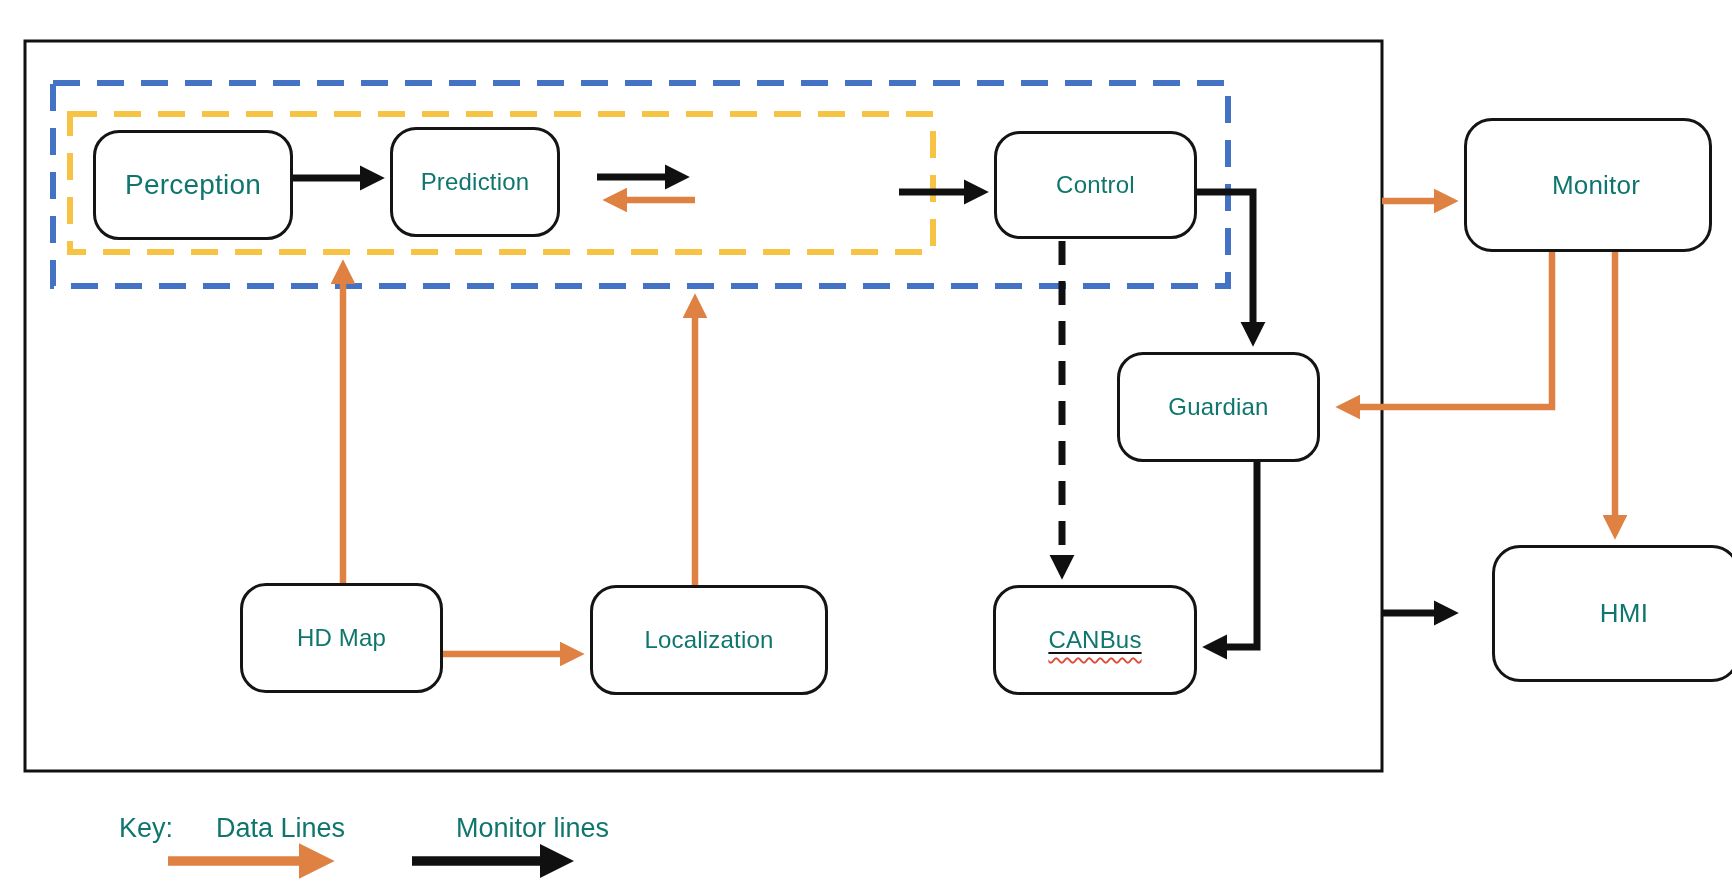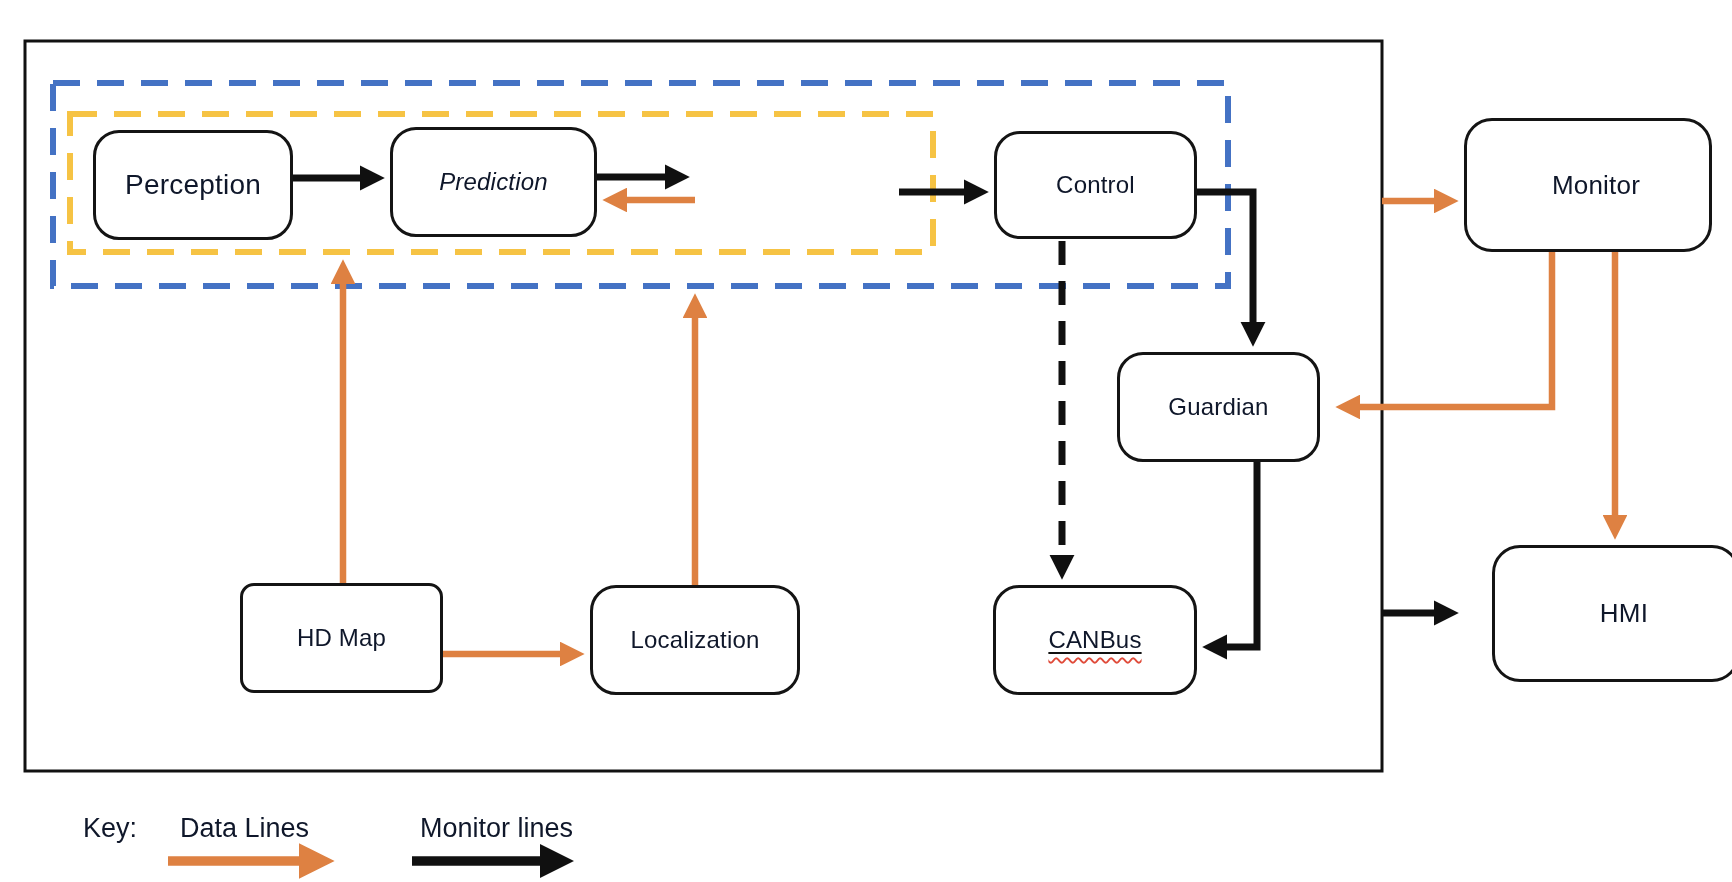--- a/index.html
+++ b/index.html
@@ -1,18 +1,18 @@
 <!DOCTYPE html>
 <html style="--c-data: #DE8142; --c-control: #101010; --c-frame-blue: #4472C4; --c-frame-yellow: #F6C344; --c-spellcheck-red: #E04B3A;"><head>
 <meta charset="utf-8">
 <style>
   html,body{margin:0;padding:0;background:#ffffff;}
   .canvas{
     position:relative;width:1732px;height:882px;background:#ffffff;overflow:hidden;
-    font-family:"Liberation Sans", sans-serif;color:#0f172a;
+    font-family:"Liberation Sans", sans-serif;color:#0f766e;
   }
   .canvas svg.wires{position:absolute;left:0;top:0;width:1732px;height:882px;}
   
   .frame-outer{fill:none;stroke:#111111;stroke-width:3;}
   .frame-blue{fill:none;stroke:var(--c-frame-blue,#4472C4);stroke-width:6;stroke-dasharray:27 17;}
   .frame-yellow{fill:none;stroke:var(--c-frame-yellow,#F6C344);stroke-width:6;stroke-dasharray:27 17;}
   .edge-control{fill:none;stroke:var(--c-control,#101010);stroke-width:7;}
   .edge-control.dashed{stroke-dasharray:24 16;}
   .edge-data{fill:none;stroke:var(--c-data,#DE8142);stroke-width:6.5;}
   .edge-key{stroke-width:9.5;}
@@ -31,21 +31,21 @@
   .squiggle{
     text-decoration-line:underline;text-decoration-style:wavy;
     text-decoration-color:var(--c-spellcheck-red,#E04B3A);
     text-decoration-thickness:2px;text-underline-offset:9px;
   }
   .underlined{
     text-decoration-line:underline;text-decoration-style:solid;
     text-decoration-color:#111;text-decoration-thickness:2px;text-underline-offset:4px;
   }
   
-  .key-label{position:absolute;top:813px;font-size:27px;white-space:nowrap;}
+  .key-label{position:absolute;top:813px;font-size:27px;white-space:nowrap;margin-left:36px;}
 </style>
 </head>
 <body>
 
 <div class="canvas">
 
   <svg class="wires" viewBox="0 0 1732 882">
     <defs>
       <marker id="ah-control" viewBox="0 0 10 10" refX="6.5" refY="5" markerWidth="3.6" markerHeight="3.6" markerUnits="strokeWidth" orient="auto">
         <path class="head-control" d="M0,0 L10,5 L0,10 Z"></path>
@@ -76,42 +76,42 @@
     <path class="edge-data" d="M1615,252 V531" marker-end="url(#ah-data)"></path>
 
     <path class="edge-data edge-key" d="M168,861 H322" marker-end="url(#ah-data)"></path>
     <path class="edge-control edge-key" d="M412,861 H562" marker-end="url(#ah-control)"></path>
   </svg>
 
   <div class="node perception" style="left:93px;top:130px;width:200px;height:110px;">
     <span>Perception</span>
   </div>
 
-  <div class="node" style="left:390px;top:127px;width:207px;height:110px;font-style:italic;">
+  <div class="node" style="left:390px;top:127px;width:170px;height:110px;">
     <span>Prediction</span>
   </div>
 
 
   <div class="node" style="left:994px;top:131px;width:203px;height:108px;">
     <span>Control</span>
   </div>
 
   <div class="node" style="left:1117px;top:352px;width:203px;height:110px;text-align:center;">
     <span>Guardian</span>
   </div>
 
   <div class="node" style="left:993px;top:585px;width:204px;height:110px;">
     <span class="squiggle"><span class="underlined">CANBus</span></span>
   </div>
 
-  <div class="node" style="left:240px;top:583px;width:203px;height:110px;border-radius:14px;">
+  <div class="node" style="left:240px;top:583px;width:203px;height:110px;">
     <span>HD Map</span>
   </div>
 
-  <div class="node" style="left:590px;top:585px;width:210px;height:110px;">
+  <div class="node" style="left:590px;top:585px;width:238px;height:110px;">
     <span>Localization</span>
   </div>
 
   <div class="node big" style="left:1464px;top:118px;width:248px;height:134px;">
     <span>Monitor</span>
   </div>
 
   <div class="node big" style="left:1464px;top:545px;width:248px;height:137px;margin-left:28px;">
     <span>HMI</span>
   </div>

